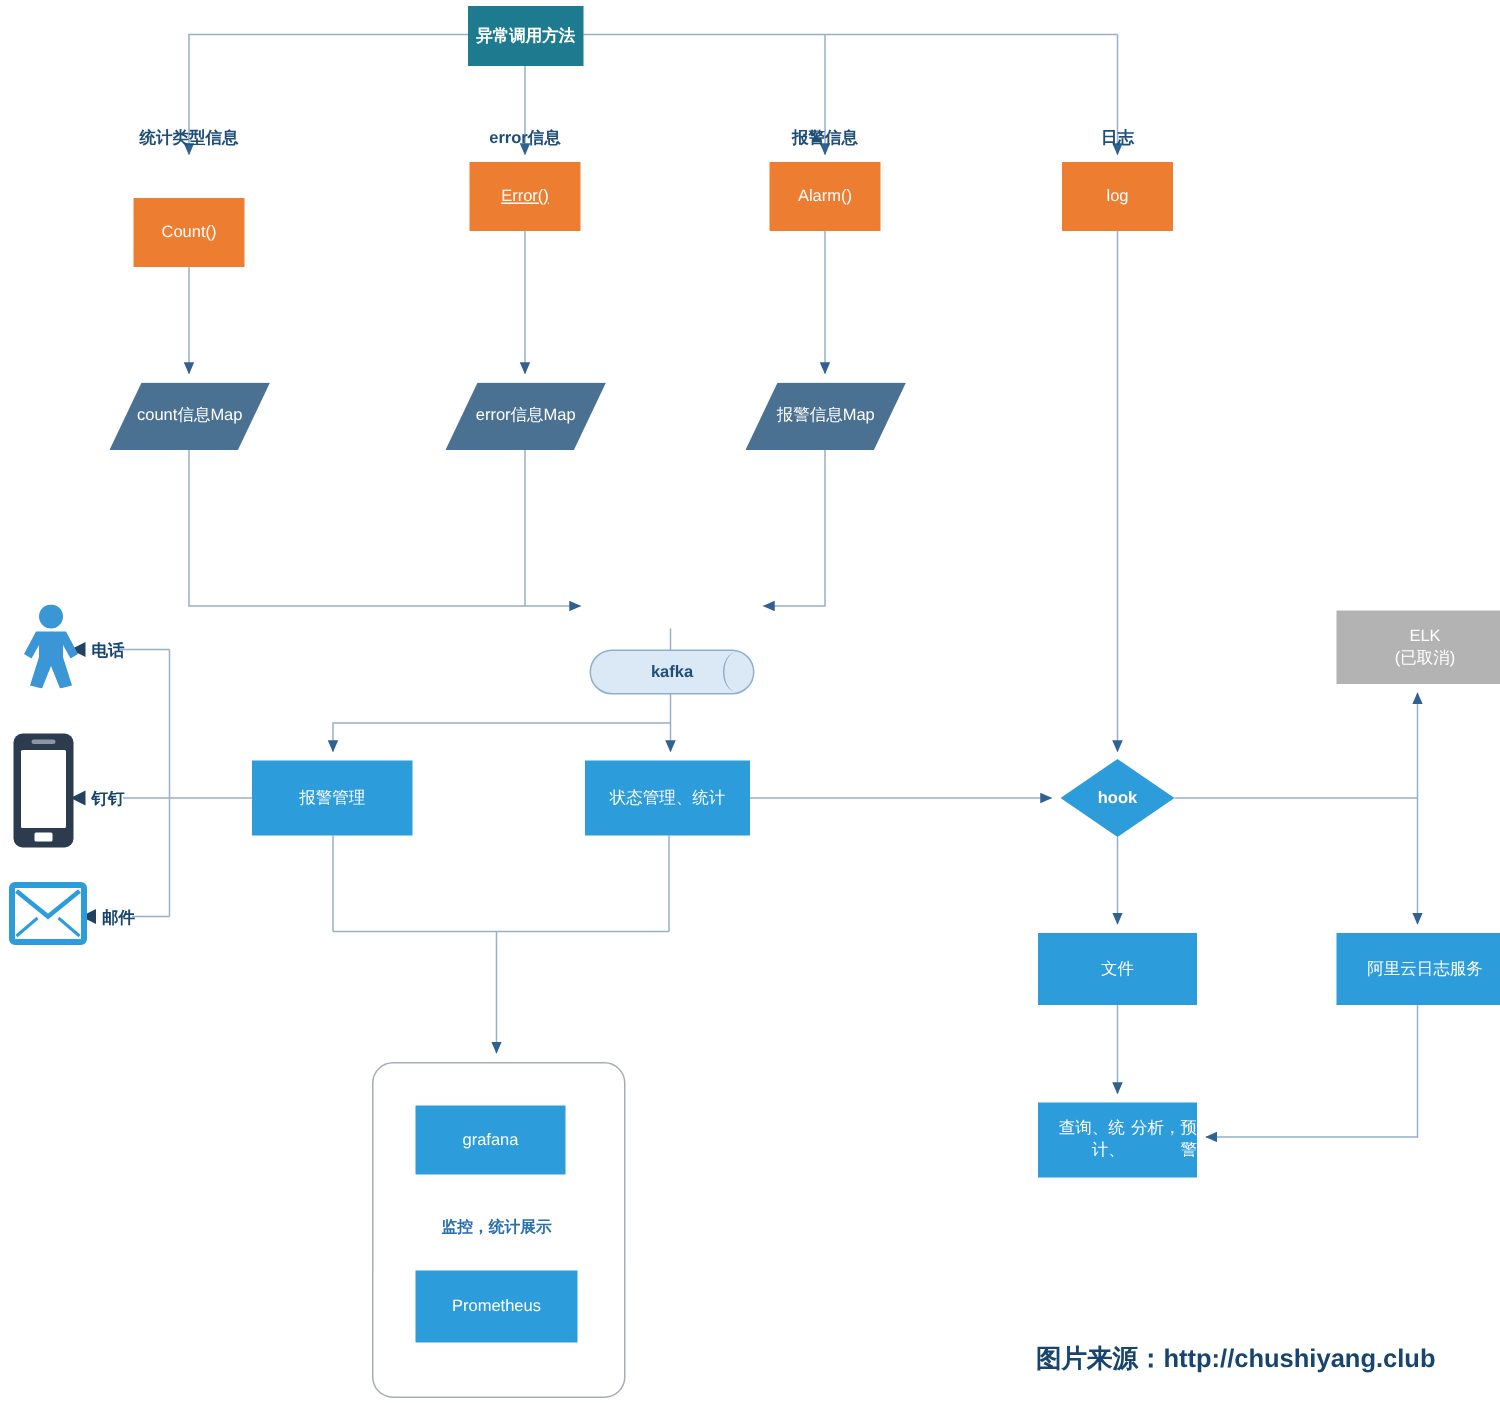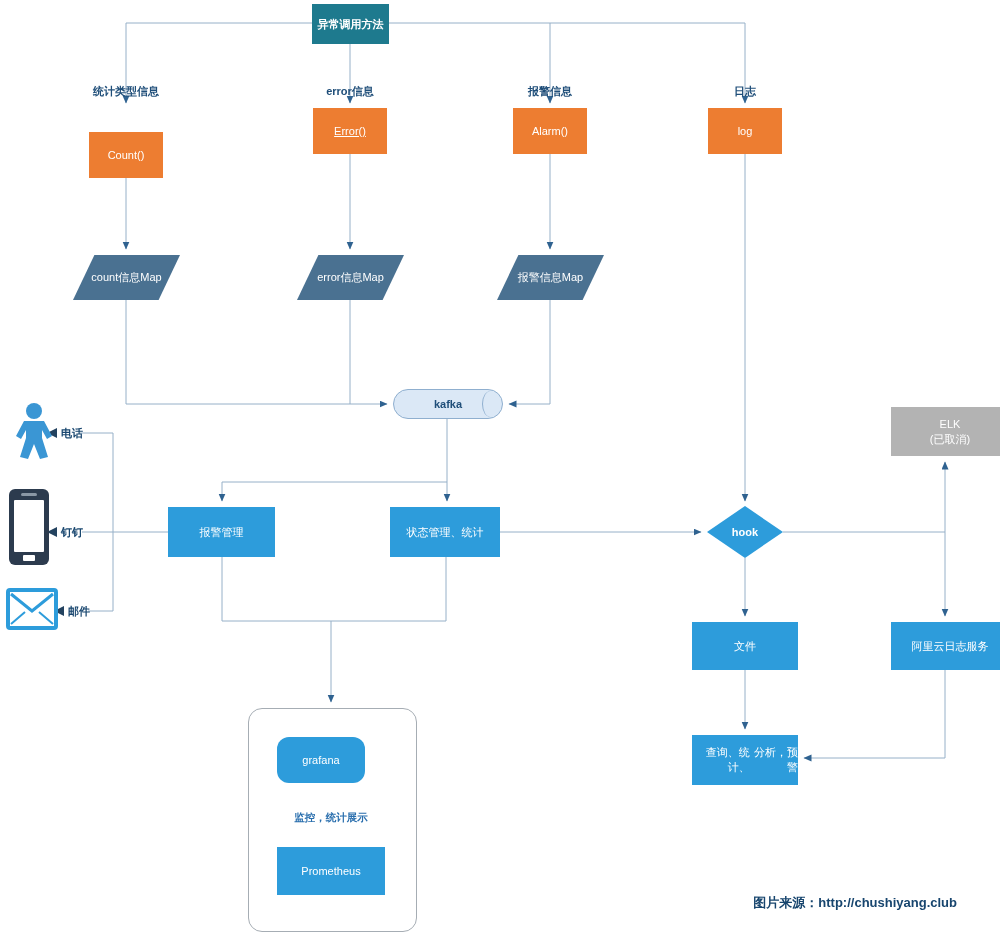--- a/index.html
+++ b/index.html
@@ -14,21 +14,21 @@
     color:#ffffff;font-size:11px;text-align:right;line-height:1.35;box-sizing:border-box;
   }
   .teal{background:#1e7a8e;font-weight:bold;}
   .orange{background:#ed7d31;}
   .blue{background:#2d9cdb;}
   .gray{background:#b3b3b3;}
   .para{background:#4a7191;clip-path:polygon(20% 0,100% 0,80% 100%,0 100%);}
   .diamond{background:#2d9cdb;clip-path:polygon(50% 0,100% 50%,50% 100%,0 50%);font-weight:bold;}
   .cylinder{
     background:#dbe8f6;border:1px solid #8fafcf;border-radius:15px;
-    color:#1f4e79;font-weight:bold;
+    color:#1f4e79;font-weight:bold;margin-top:44px;
   }
   .cylinder::after{
     content:"";position:absolute;right:3px;top:1px;bottom:1px;width:16px;
     border-left:1px solid #8fafcf;border-radius:50%;
   }
   .edge-label{
     position:absolute;z-index:3;transform:translateX(-50%);white-space:nowrap;
     color:#1f4e79;font-size:11px;font-weight:bold;
   }
   .notify-label{
@@ -37,21 +37,21 @@
   }
   .container-box{
     position:absolute;z-index:2;background:#ffffff;border:1px solid #a6adb4;border-radius:14px;
   }
   .monitor-caption{
     position:absolute;z-index:3;transform:translateX(-50%);white-space:nowrap;
     color:#2a6fae;font-size:10.5px;font-weight:bold;
   }
   .footer-credit{
     position:absolute;z-index:3;right:43px;top:894px;
-    color:#17456e;font-size:13px;font-weight:bold;white-space:nowrap;
+    color:#17456e;font-size:17px;font-weight:bold;white-space:nowrap;
   }
   .icon{position:absolute;z-index:2;}
 </style>
 </head>
 <body>
 
 <div id="canvas">
 
   <svg id="connectors" width="1000" height="935">
     <defs>
@@ -196,21 +196,21 @@
   <div class="node blue" style="left:891px;top:622px;width:118px;height:48px;">
     <span>阿里云日志服务</span>
   </div>
 
   <div class="node blue" style="left:692px;top:735px;width:106px;height:50px;flex-direction:row;">
     <span>查询、统计、</span>
     <span>分析，预警</span>
   </div>
 
   <div class="container-box" style="left:248px;top:708px;width:167px;height:222px;"></div>
-  <div class="node blue" style="left:277px;top:737px;width:88px;height:46px;border-radius:12px;">
+  <div class="node blue" style="left:277px;top:737px;width:100px;height:46px;">
     <span>grafana</span>
   </div>
   <div class="monitor-caption" style="left:331px;top:811px;">监控，统计展示</div>
   <div class="node blue" style="left:277px;top:847px;width:108px;height:48px;">
     <span>Prometheus</span>
   </div>
 
   <div class="footer-credit">图片来源：http://chushiyang.club</div>
 
 </div>

